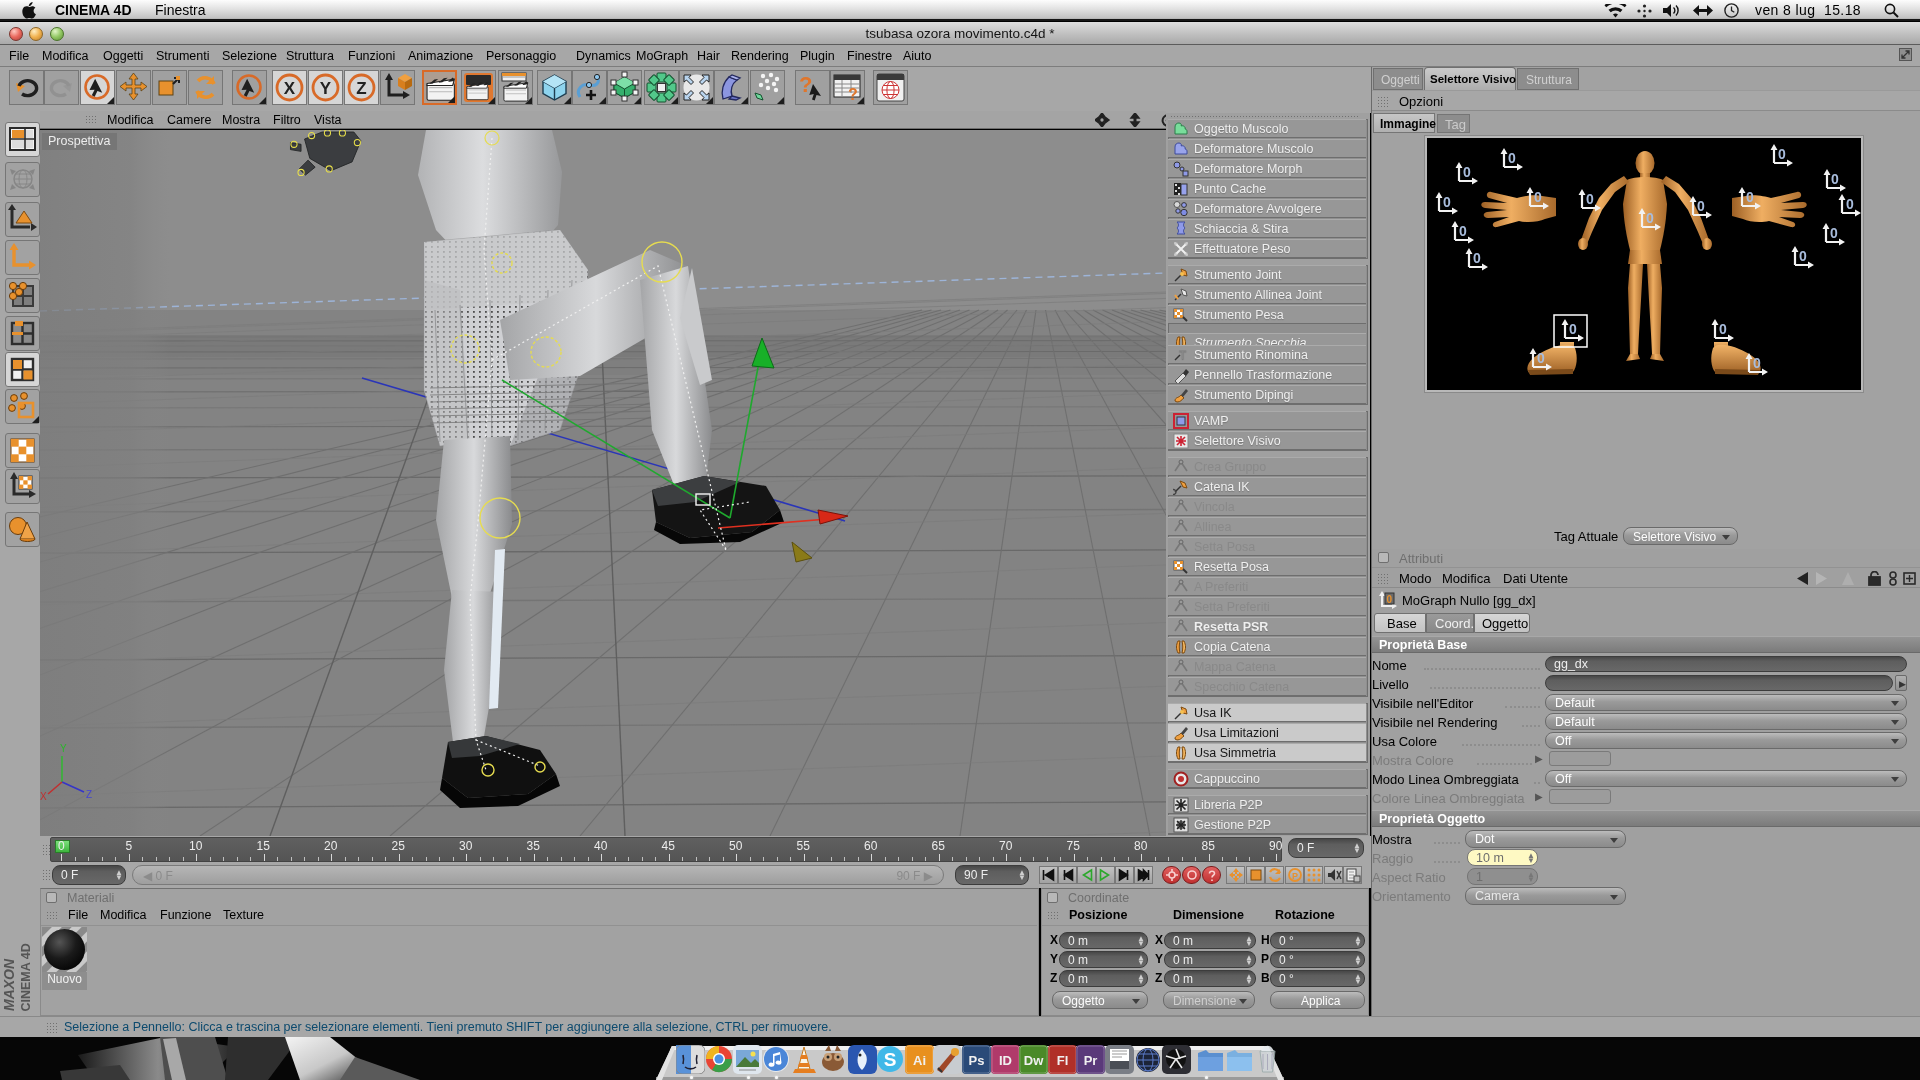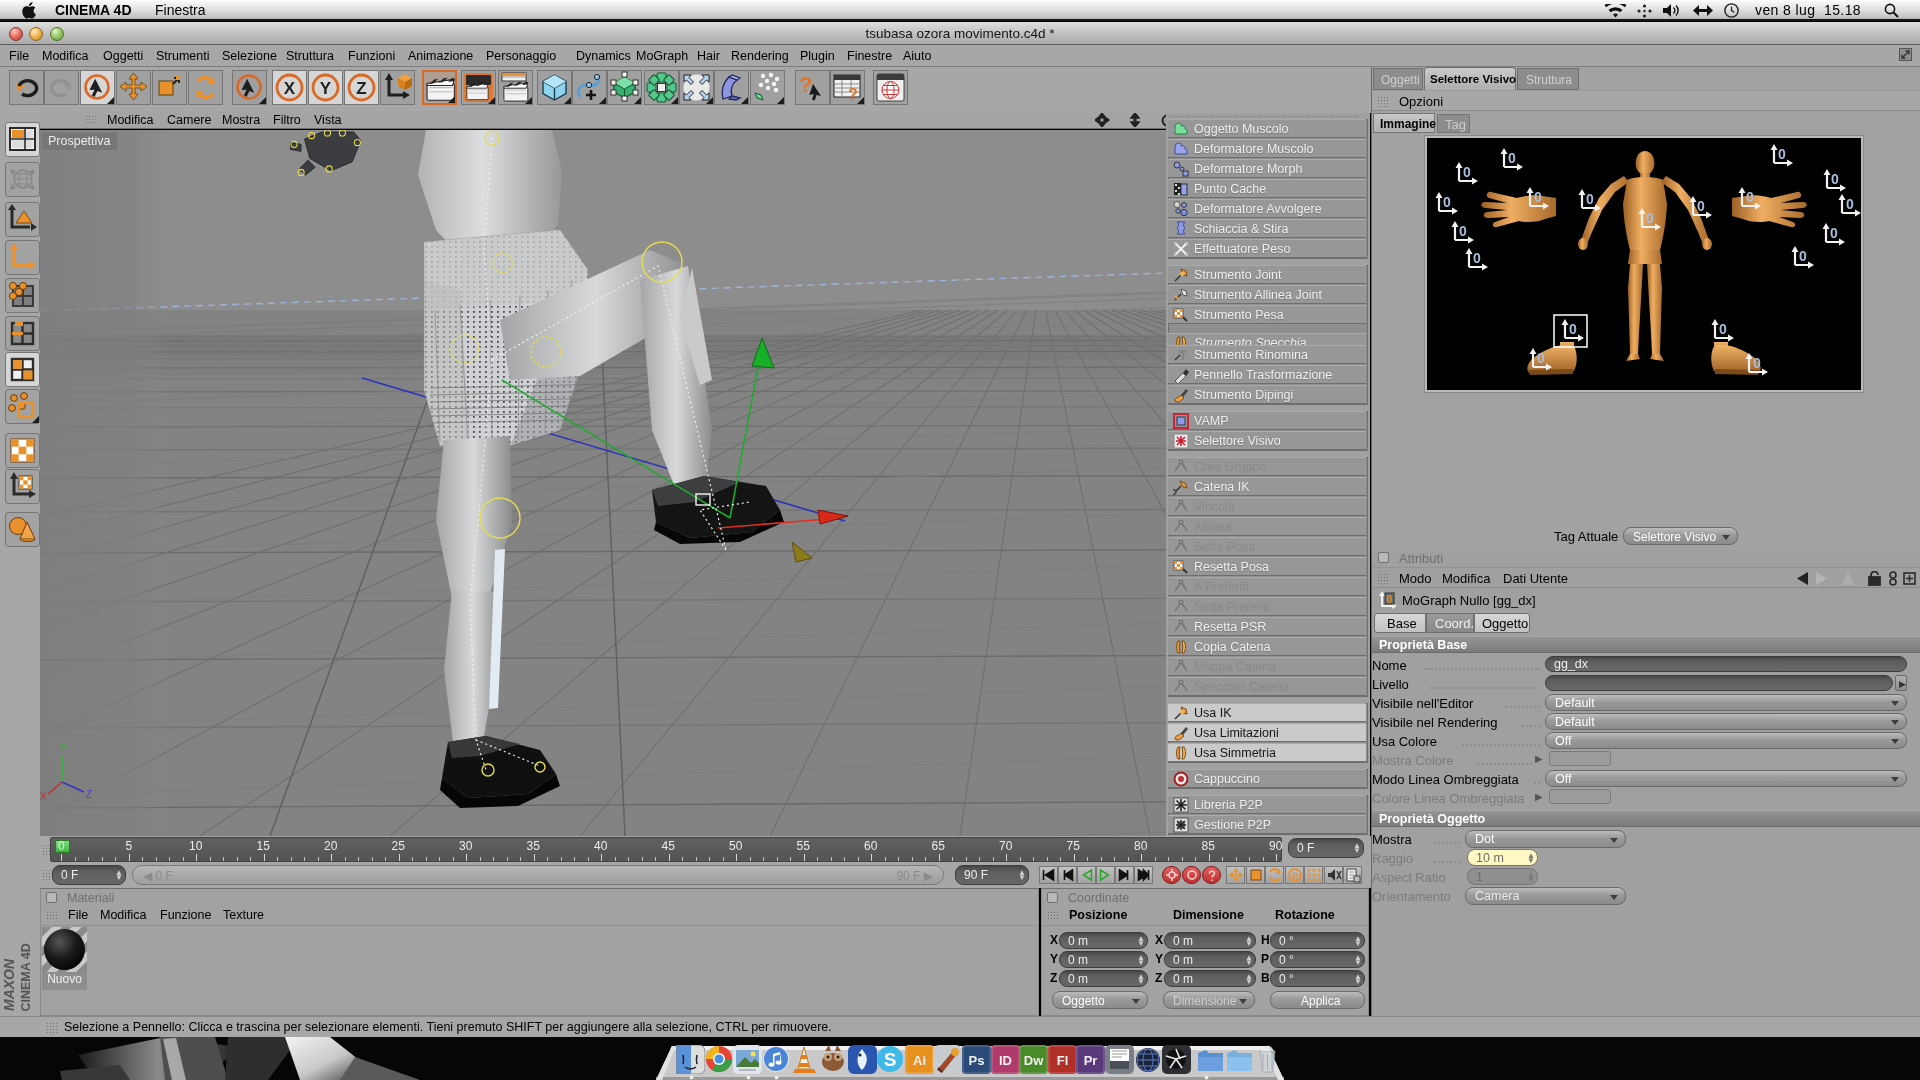--- a/index.html
+++ b/index.html
@@ -24,21 +24,21 @@
 .pgrp{position:absolute;left:2px;width:200px;border:1px solid #6e6e6e;background:#8f8f8f;}
 .prow{position:absolute;left:0px;width:198px;height:19px;background:#979797;border-top:1px solid #ababab;border-bottom:1px solid #6e6e6e;color:#efefef;text-shadow:0 1px 1px rgba(60,60,60,.35);}
 .prow .lab{position:absolute;left:26px;top:2px;white-space:nowrap;}
 .prow.dim{color:#898989;text-shadow:none;}
 .prow.lit{background:#cacaca;color:#161616;text-shadow:none;}
 #ruler{left:40px;top:836px;width:1331px;height:27px;background:#a7a7a7;}
 #tctrl{left:40px;top:863px;width:1331px;height:25px;background:#a7a7a7;font-size:12px;}
 #materials{left:40px;top:888px;width:999px;height:128px;background:#a2a2a2;border:1px solid #8a8a8a;border-top-color:#707070;}
 #coords{left:1041px;top:888px;width:328px;height:128px;background:#a2a2a2;border:1px solid #8a8a8a;border-top-color:#707070;font-size:12px;}
 #rightcol{left:1371px;top:67px;width:549px;height:970px;background:#a2a2a2;border-left:1px solid #6a6a6a;font-size:13px;}
-#statusbar{left:0px;top:1016px;width:1920px;height:21px;background:#a7a7a7;border-top:1px solid #898989;font-size:12.5px;color:#000000;padding-left:44px;}
+#statusbar{left:0px;top:1016px;width:1920px;height:21px;background:#a7a7a7;border-top:1px solid #898989;font-size:12.5px;color:#0c4a6e;padding-left:44px;}
 #desktop{left:0;top:1037px;width:1920px;height:43px;background:#060606;overflow:hidden;}
 .dots{background-image:radial-gradient(#707070 34%,transparent 36%);background-size:3px 3px;}
 .fld{position:absolute;background:linear-gradient(#474747,#5e5e5e 30%,#686868);border:1px solid #3c3c3c;border-radius:8px;color:#ededed;}
 .fld .t{position:absolute;left:8px;top:1px;}
 .spn{position:absolute;right:3px;top:2px;width:7px;color:#cfcfcf;font-size:8px;line-height:5px;text-align:center;}
 .ddl{position:absolute;background:linear-gradient(#bcbcbc,#9a9a9a 45%,#8b8b8b);border:1px solid #6a6a6a;border-radius:8px;color:#fdfdfd;}
 .ddl .t{position:absolute;left:9px;top:1px;}
 .ddl .ar{position:absolute;right:7px;top:6px;width:0;height:0;border-left:4px solid transparent;border-right:4px solid transparent;border-top:5px solid #3e3e3e;}
 .sech{position:absolute;left:0;width:549px;height:17px;background:linear-gradient(#949494,#7b7b7b);border-top:1px solid #a8a8a8;border-bottom:1px solid #6a6a6a;color:#fff;font-weight:bold;font-size:12.5px;}
 .leader{position:absolute;height:1px;border-bottom:2px dotted #8d8d8d;}
@@ -798,21 +798,21 @@
         </svg>
         <span class="lab">A Preferiti</span>
       </div>
       <div class="prow dim" style="left: 2px; top: 484px;">
         <svg class="abs" style="left:5px;top:1px" width="16" height="16" viewBox="0 0 16 16">
           <path d="M2 12 L8 3 l6 9" fill="none" stroke="#777" stroke-width="1.6"></path>
           <circle cx="8" cy="3" r="2" fill="#999" stroke="#666"></circle>
         </svg>
         <span class="lab">Setta Preferiti</span>
       </div>
-      <div class="prow" style="left: 2px; top: 504px;">
+      <div class="prow" style="left: 2px; top: 504px; font-weight: bold;">
         <svg class="abs" style="left:5px;top:1px" width="16" height="16" viewBox="0 0 16 16">
           <path d="M2 12 L8 3 l6 9" fill="none" stroke="#777" stroke-width="1.6"></path>
           <circle cx="8" cy="3" r="2" fill="#999" stroke="#666"></circle>
         </svg>
         <span class="lab">Resetta PSR</span>
       </div>
       <div class="prow" style="left: 2px; top: 524px;">
         <svg class="abs" style="left:5px;top:1px" width="16" height="16" viewBox="0 0 16 16">
           <path d="M5 2 C3 6 3 10 5 14 L7 14 C6 10 6 6 7 2z" fill="#f0a040" stroke="#7c4a10"></path>
           <path d="M11 2 C13 6 13 10 11 14 L9 14 C10 10 10 6 9 2z" fill="#f5b860" stroke="#7c4a10"></path>

